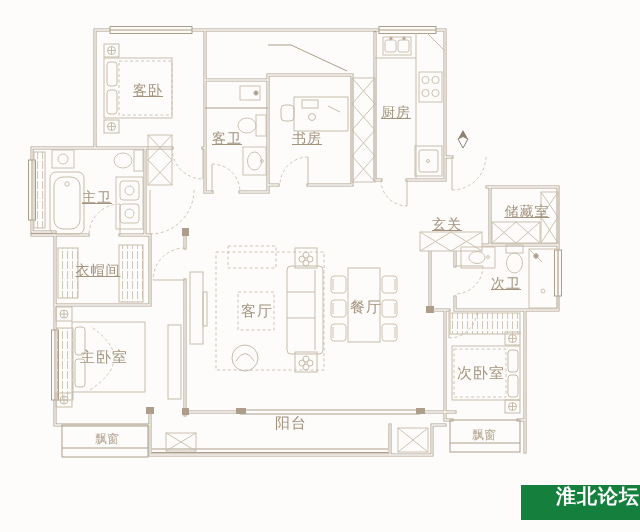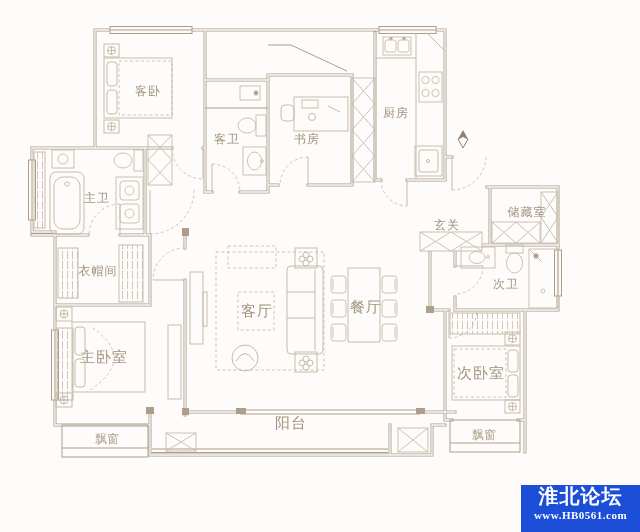--- a/index.html
+++ b/index.html
@@ -2,24 +2,24 @@
 <html><head>
 <meta charset="utf-8">
 <style>
   html,body{margin:0;padding:0;background:#ffffff;}
   .stage{position:relative;width:640px;height:532px;background:#fdfcfa;overflow:hidden;
          font-family:"DejaVu Sans",sans-serif;}
   .plan-svg{position:absolute;left:0;top:0;}
   .lbl{position:absolute;transform:translate(-50%,-50%);font-size:15px;color:#a3927d;
        letter-spacing:1px;white-space:nowrap;}
   .lbl.sm{font-size:12px;color:#b3a492;letter-spacing:0;}
-  .lbl.xs{font-size:12px;}
+  .lbl.xs{font-size:14px;text-decoration:underline;}
   .compass{position:absolute;left:453px;top:127px;width:20px;height:24px;}
-  .watermark{position:absolute;left:521px;top:485px;width:119px;height:48px;
-             background:#1d4ed8;color:#ffffff;text-align:center;overflow:hidden;}
+  .watermark{position:absolute;left:521px;top:485px;width:119px;height:35px;
+             background:#15803d;color:#ffffff;text-align:right;overflow:hidden;}
   .wm-name{font-size:20px;font-weight:bold;line-height:23px;letter-spacing:1px;
            font-family:"DejaVu Sans",sans-serif;}
   .wm-url{font-size:11px;font-weight:bold;line-height:15px;letter-spacing:0.5px;
           font-family:"Liberation Serif",serif;}
 </style>
 </head>
 <body>
 
 <div class="stage">
 
@@ -316,16 +316,15 @@
 
   <div class="compass">
     <svg width="20" height="24" viewBox="0 0 20 24">
       <path d="M10,3 L15,12 L10,9.5 L5,12 Z" fill="#8f8070"></path>
       <path d="M5,12 L10,9.5 L15,12 L10,21 Z" fill="none" stroke="#8f8070" stroke-width="1"></path>
     </svg>
   </div>
 
   <div class="watermark">
     <div class="wm-name">淮北论坛</div>
-    <div class="wm-url">www.HB0561.com</div>
   </div>
 
 </div>
 
 </body></html>

